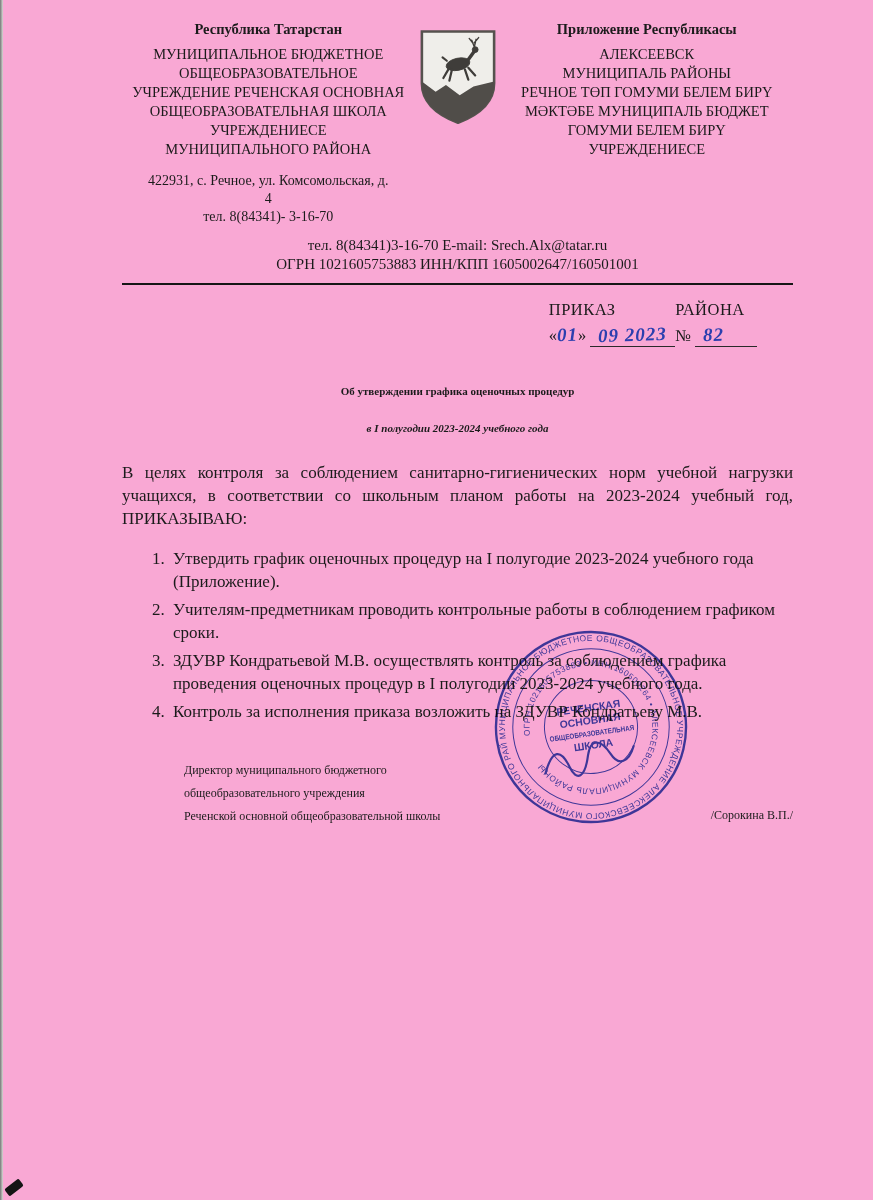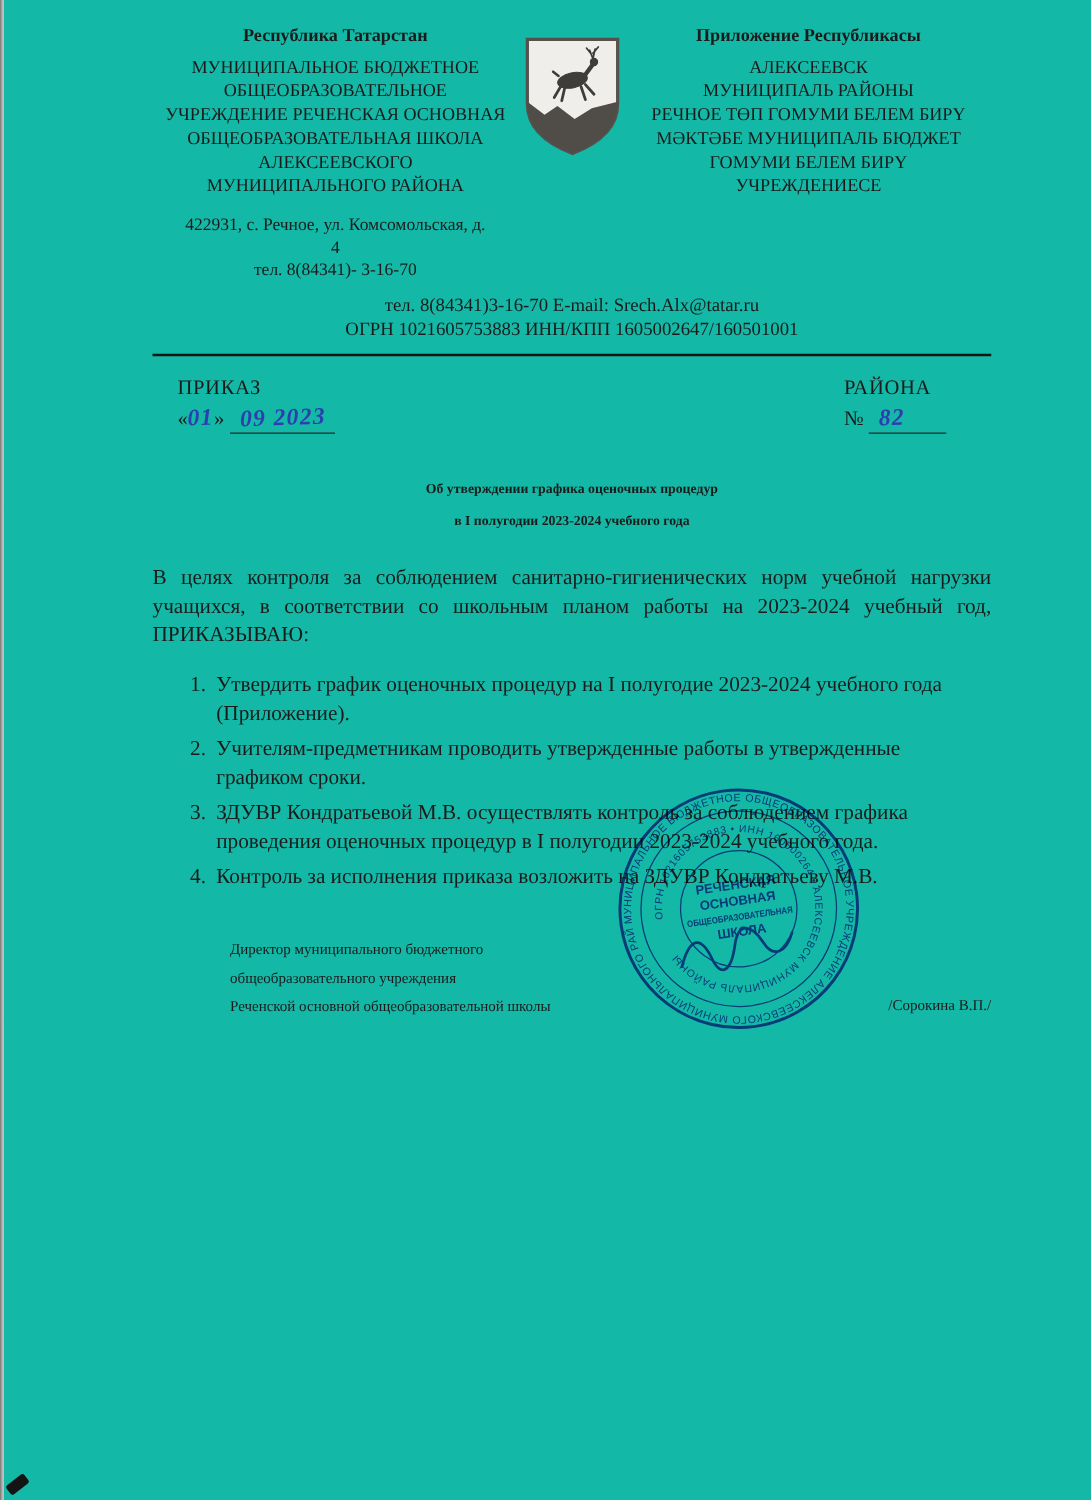--- a/index.html
+++ b/index.html
@@ -1,49 +1,49 @@
 <!DOCTYPE html>
 <html style="--ink: #1b1b1b; --pen: #2b3faf;"><head>
 <meta charset="utf-8">
 <style>
   html,body{margin:0;padding:0;background:#e9e9e7;}
   .page{
     position:relative;width:873px;height:1200px;margin:0 auto;
-    background:#14b8a6;color:var(--ink,#1b1b1b);
+    background:#f9a8d4;color:var(--ink,#1b1b1b);
     font-family:"Liberation Serif","DejaVu Serif",serif;
     overflow:hidden;
   }
   .scan-edge{position:absolute;left:0;top:0;width:3px;height:100%;
     background:linear-gradient(to right,#777,#d8d8d4);}
   .scan-mark{position:absolute;left:5px;bottom:8px;width:18px;height:9px;
     background:#141414;transform:rotate(-38deg);border-radius:2px;}
   .content{position:absolute;left:122px;top:20px;width:671px;}
 
   
   .lh{display:flex;justify-content:space-between;align-items:flex-start;}
   .lh-col{width:296px;text-align:center;font-size:14.5px;line-height:19px;}
   .lh-region{font-weight:bold;margin-bottom:6px;}
   .lh-org{white-space:pre-line;}
   .lh-addr{white-space:pre-line;margin-top:13px;font-size:14px;line-height:18px;}
   .emblem{width:86px;flex:0 0 86px;margin-top:6px;}
   .lh-center{ text-align:center;margin-top:10px;font-size:15px;line-height:19px;}
   .rule{border:none;border-top:2px solid #161616;margin:9px 0 0 0;}
 
   
-  .order-row{display:flex;justify-content:space-between;margin-top:15px;
+  .order-row{display:flex;justify-content:flex-end;margin-top:15px;
     padding:0 36px 0 20px;font-size:16.5px;}
   .order-label{letter-spacing:.5px;}
   .order-line2{margin-top:4px;}
   .hand{color:var(--pen,#2b3faf);font-style:italic;font-weight:600;
     font-size:19px;letter-spacing:1px;display:inline-block;transform:rotate(-2deg);}
   .blank{border-bottom:1px solid #2a2a2a;padding:0 8px;display:inline-block;min-width:46px;}
 
   
   .title{margin-top:38px;text-align:center;font-weight:bold;font-size:11px;}
-  .title-line2{margin-top:14px;}
+  .title-line2{margin-top:25px;font-style:italic;}
   .intro{margin-top:27px;font-size:17px;line-height:23px;text-align:justify;}
   ol.items{margin:3px 0 0 0;padding-left:47px;font-size:17px;line-height:23px;}
   ol.items li{margin-bottom:5px;padding-left:4px;}
 
   
   .signature{position:relative;margin-top:36px;margin-left:62px;
     font-size:12px;line-height:23px;white-space:pre-line;}
   .sig-name{position:absolute;right:0;bottom:1px;white-space:nowrap;}
 
   
@@ -60,21 +60,21 @@
 
   <div class="content">
 
     <div class="lh">
       <div class="lh-col">
         <div class="lh-region">Республика Татарстан</div>
         <div class="lh-org">МУНИЦИПАЛЬНОЕ БЮДЖЕТНОЕ
 ОБЩЕОБРАЗОВАТЕЛЬНОЕ
 УЧРЕЖДЕНИЕ РЕЧЕНСКАЯ ОСНОВНАЯ
 ОБЩЕОБРАЗОВАТЕЛЬНАЯ ШКОЛА
-АЛЕКСЕЕВСКОГО
+УЧРЕЖДЕНИЕСЕ
 МУНИЦИПАЛЬНОГО РАЙОНА</div>
         <div class="lh-addr">422931, с. Речное, ул. Комсомольская, д.
 4
 тел. 8(84341)- 3-16-70</div>
       </div>
 
       <div class="emblem">
         <svg viewBox="0 0 100 120" width="86" height="104">
           <path d="M8 6 H92 V66 Q92 96 50 112 Q8 96 8 66 Z" fill="#efeeea" stroke="#55524e" stroke-width="3"></path>
           <path d="M8 64 L24 76 L36 68 L52 80 L68 70 L92 64 V66 Q92 96 50 112 Q8 96 8 66 Z" fill="#504d49"></path>
@@ -125,21 +125,21 @@
     </div>
 
     <div class="title">
       <div>Об утверждении графика оценочных процедур</div>
       <div class="title-line2">в I полугодии 2023-2024 учебного года</div>
     </div>
 
     <p class="intro">В целях контроля за соблюдением санитарно-гигиенических норм учебной нагрузки учащихся, в соответствии со школьным планом работы на 2023-2024 учебный год, ПРИКАЗЫВАЮ:</p>
     <ol class="items">
         <li>Утвердить график оценочных процедур на I полугодие 2023-2024 учебного года (Приложение).</li>
-        <li>Учителям-предметникам проводить утвержденные работы в утвержденные графиком сроки.</li>
+        <li>Учителям-предметникам проводить контрольные работы в соблюдением графиком сроки.</li>
         <li>ЗДУВР Кондратьевой М.В. осуществлять контроль за соблюдением графика проведения оценочных процедур в I полугодии 2023-2024 учебного года.</li>
         <li>Контроль за исполнения приказа возложить на ЗДУВР Кондратьеву М.В.</li>
       </ol>
 
     <div class="signature"><span>Директор муниципального бюджетного
 общеобразовательного учреждения
 Реченской основной общеобразовательной школы</span><span class="sig-name">/Сорокина В.П./</span></div>
   </div>
 
   <div class="stamp">

